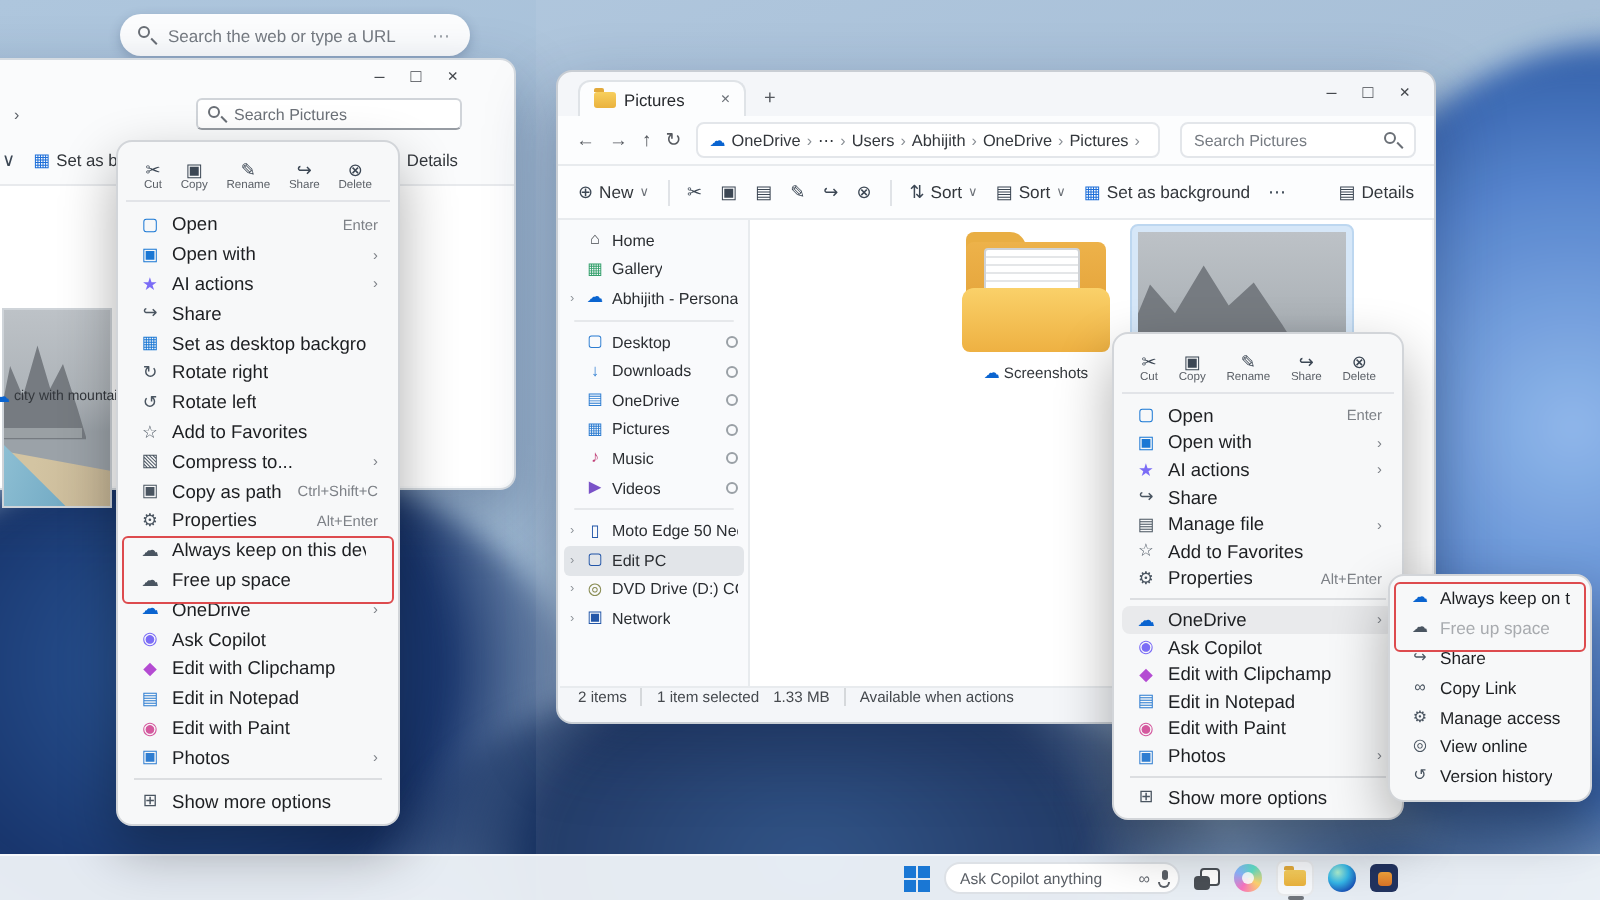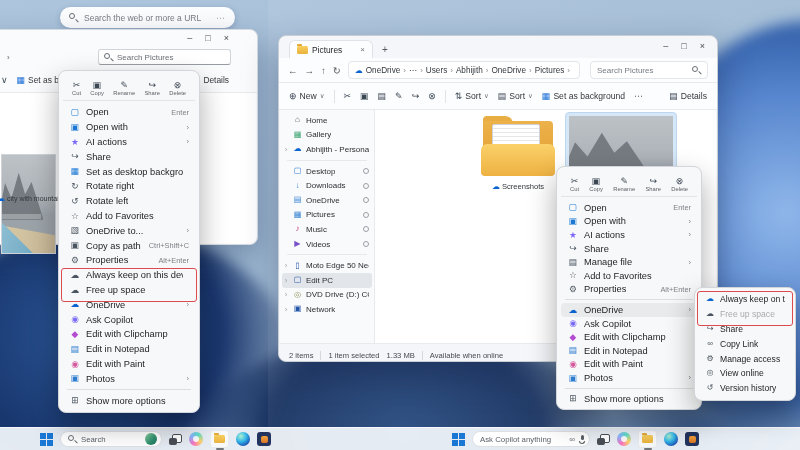--- a/index.html
+++ b/index.html
@@ -110,21 +110,21 @@
   .tile-folder{position:absolute;left:100px;top:6px;width:86px;text-align:center;}
   .fbig{position:relative;width:74px;height:60px;margin:0 auto;}
   .fbig .fback{position:absolute;top:5px;left:2px;right:2px;bottom:0;background:linear-gradient(#edb24a,#df9a30);border-radius:4px;}
   .fbig::before{content:"";position:absolute;top:0;left:2px;width:30px;height:12px;background:#e9ae43;border-radius:4px 8px 0 0;}
   .fbig .fdoc{position:absolute;top:8px;left:11px;width:46px;height:32px;background:repeating-linear-gradient(#ffffff 0 3px,#e4e6e8 3px 4px);border:1px solid #cfd2d6;border-radius:2px;}
   .fbig .ffront{position:absolute;left:0;right:0;bottom:0;height:32px;background:linear-gradient(#fad169,#eeb142);border-radius:6px 6px 4px 4px;}
   .tile-label{margin-top:6px;display:flex;align-items:center;justify-content:center;gap:2px;font-size:7.6px;color:#33373c;white-space:nowrap;}
   .tile-photo{position:absolute;left:190px;top:2px;width:112px;height:116px;background:#d6e7f8;border:1px solid #bdd7f0;border-radius:4px;padding:3px;box-sizing:border-box;}
   .tile-photo .photo{width:100%;height:92px;}
   .tile-photo .tile-label{margin-top:3px;overflow:hidden;max-width:102px;}
-  .rw-status{position:absolute;left:1px;right:1px;bottom:1px;height:16px;display:flex;align-items:flex-end;gap:7px;
+  .rw-status{position:absolute;left:1px;right:1px;bottom:1px;height:16px;display:flex;align-items:flex-start;gap:7px;
     padding:0 9px;font-size:7.6px;color:#45494e;border-top:1px solid #e8ebee;background:#f4f6f9;border-radius:0 0 7px 7px;}
   .sb-sep{width:1px;height:9px;background:#d5d8db;flex:none;}
   
   .taskbar{position:absolute;left:0;bottom:0;width:800px;height:22px;background:rgba(241,245,250,0.94);
     border-top:1px solid rgba(255,255,255,0.65);z-index:20;}
   .tb-cluster{position:absolute;top:0;height:22px;display:flex;align-items:center;gap:7px;}
   .tb-left{left:40px;} .tb-right{left:452px;}
   .wl{display:grid;grid-template-columns:6px 6px;grid-template-rows:6px 6px;gap:1px;}
   .wl i{background:#1a77d4;display:block;}
   .tb-pill{height:16px;background:#fff;border:1px solid #dde1e6;border-radius:8px;display:flex;align-items:center;
@@ -153,21 +153,21 @@
 <div class="stage">
 
   <div class="blob b1"></div>
   <div class="blob b2"></div>
   <div class="blob b3"></div>
   <div class="blob b4"></div>
   <div class="seam"></div>
 
   <div class="search-widget">
     <span class="mag"></span>
-    <span class="txt">Search the web or more a URL</span>
+    <span class="txt">Search the web or type a URL</span>
     <span class="dots">⋯</span>
   </div>
 
   <div class="lwin">
     <div class="lw-title">
       <div class="wctrl">
         <span>–</span>
         <span>□</span>
         <span>×</span>
       </div>
@@ -263,21 +263,21 @@
           <span class="mlabel">Rotate left</span>
           <span class="mright"></span>
         </div>
         <div class="mrow">
           <span class="mic2">☆</span>
           <span class="mlabel">Add to Favorites</span>
           <span class="mright"></span>
         </div>
         <div class="mrow">
           <span class="mic2">▧</span>
-          <span class="mlabel">OneDrive to...</span>
+          <span class="mlabel">Compress to...</span>
           <span class="mright">›</span>
         </div>
         <div class="mrow">
           <span class="mic2">▣</span>
           <span class="mlabel">Copy as path</span>
           <span class="mright">Ctrl+Shift+C</span>
         </div>
         <div class="mrow">
           <span class="mic2">⚙</span>
           <span class="mlabel">Properties</span>
@@ -544,21 +544,21 @@
           </div>
         </div>
       </div>
     </div>
     <div class="rw-status">
       <span>2 items</span>
       <span class="sb-sep"></span>
       <span>1 item selected</span>
       <span>1.33 MB</span>
       <span class="sb-sep"></span>
-      <span>Available when online</span>
+      <span>Available when actions</span>
     </div>
   </div>
 
   <div class="menu rmenu">
     <div class="mtools">
       <span class="mtool">
           <span class="g">✂</span>
           <span class="t">Cut</span>
         </span>
       <span class="mtool">
@@ -692,40 +692,20 @@
         </div>
         <div class="mrow">
           <span class="mic2">↺</span>
           <span class="mlabel">Version history</span>
         </div>
       </div>
     <div class="red-frame"></div>
   </div>
 
   <div class="taskbar">
-    <div class="tb-cluster tb-left">
-      <span class="wl">
-          <i></i>
-          <i></i>
-          <i></i>
-          <i></i>
-        </span>
-      <span class="tb-pill search">
-        <span class="mag"></span>
-        <span>Search</span>
-        <span class="bimg"></span>
-      </span>
-      <span class="tv"></span>
-      <span class="cp"></span>
-      <span class="exl">
-          <span class="fmini"></span>
-        </span>
-      <span class="eg"></span>
-      <span class="ap"></span>
-    </div>
     <div class="tb-cluster tb-right">
       <span class="wl">
           <i></i>
           <i></i>
           <i></i>
           <i></i>
         </span>
       <span class="tb-pill copilot">
         <span>Ask Copilot anything</span>
         <span class="inf">∞</span>

